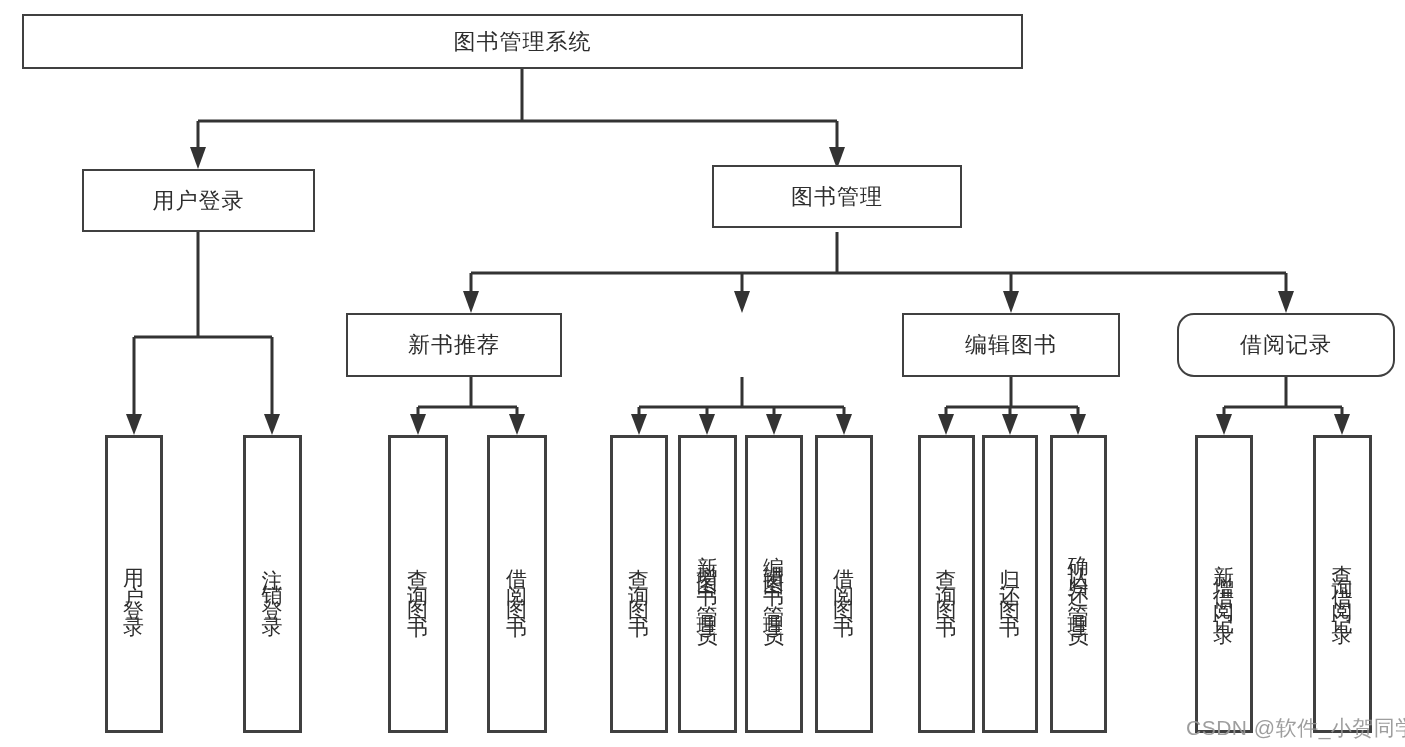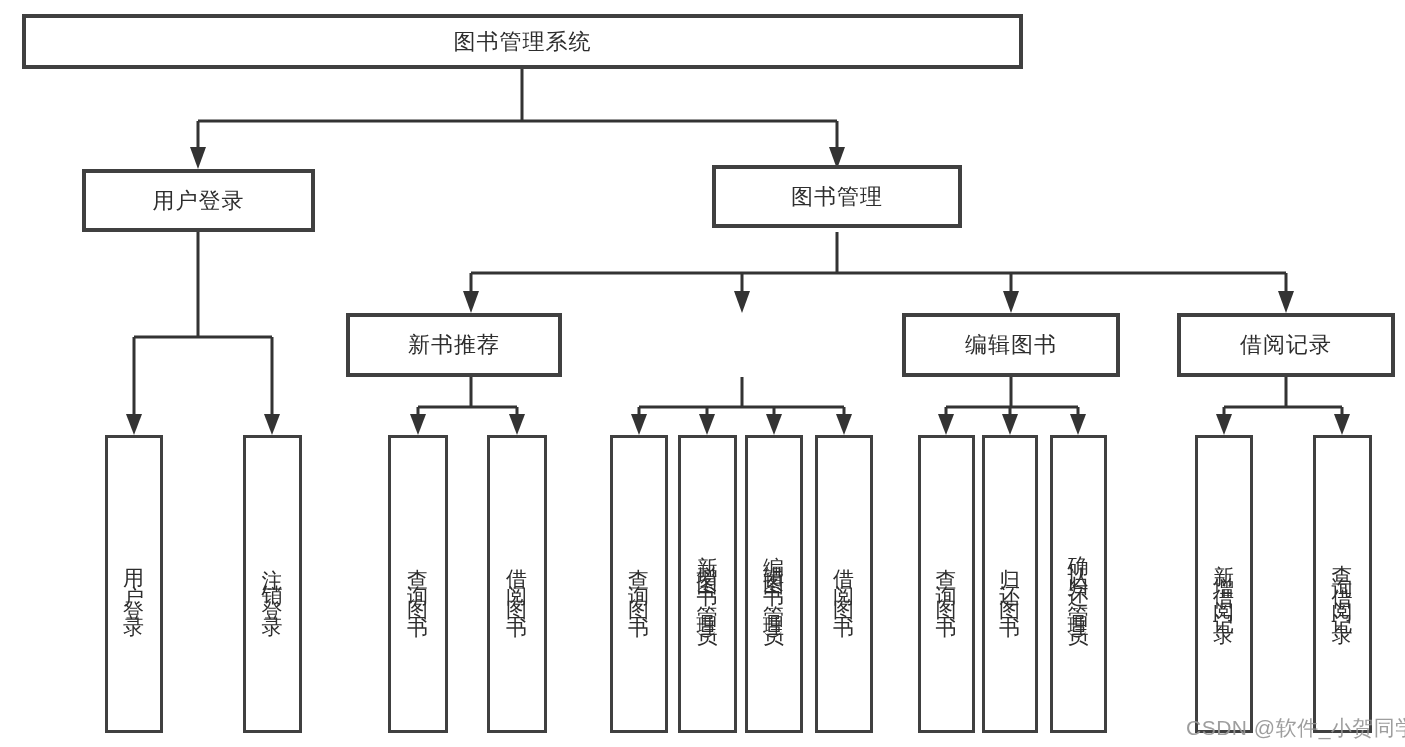--- a/index.html
+++ b/index.html
@@ -14,21 +14,21 @@
   .connector-layer {
     position: absolute;
     left: 0; top: 0;
     width: 1405px; height: 747px;
     z-index: 1;
   }
   .node {
     position: absolute;
     box-sizing: border-box;
     background: #ffffff;
-    border: 4px solid #404040;
+    border: 2px solid #404040;
     color: #2d2d2d;
     display: flex;
     align-items: center;
     justify-content: center;
     z-index: 2;
   }
   .h-node {
     font-size: 22px;
     letter-spacing: 1px;
     white-space: nowrap;
@@ -101,21 +101,21 @@
     </g>
   </svg>
 
   <div class="node h-node" style="left:22px; top:14px; width:1001px; height:55px;">图书管理系统</div>
 
   <div class="node h-node" style="left:82px; top:169px; width:233px; height:63px;">用户登录</div>
   <div class="node h-node" style="left:712px; top:165px; width:250px; height:63px;">图书管理</div>
 
   <div class="node h-node" style="left:346px; top:313px; width:216px; height:64px;">新书推荐</div>
   <div class="node h-node" style="left:902px; top:313px; width:218px; height:64px;">编辑图书</div>
-  <div class="node h-node" style="left:1177px; top:313px; width:218px; height:64px;">借阅记录</div>
+  <div class="node h-node" style="left:1177px; top:313px; width:218px; height:64px;border-radius:17px;">借阅记录</div>
 
   <div class="node v-node ls16" style="left:105px; top:435px; width:58px; height:298px;">用户登录</div>
   <div class="node v-node ls16" style="left:243px; top:435px; width:59px; height:298px;">注销登录</div>
 
   <div class="node v-node ls16" style="left:388px; top:435px; width:60px; height:298px;">查询图书</div>
   <div class="node v-node ls16" style="left:487px; top:435px; width:60px; height:298px;">借阅图书</div>
 
   <div class="node v-node ls16" style="left:610px; top:435px; width:58px; height:298px;">查询图书</div>
   <div class="node v-node ls11" style="left:678px; top:435px; width:59px; height:298px;">新增图书（管理员）</div>
   <div class="node v-node ls11" style="left:745px; top:435px; width:58px; height:298px;">编辑图书（管理员）</div>

